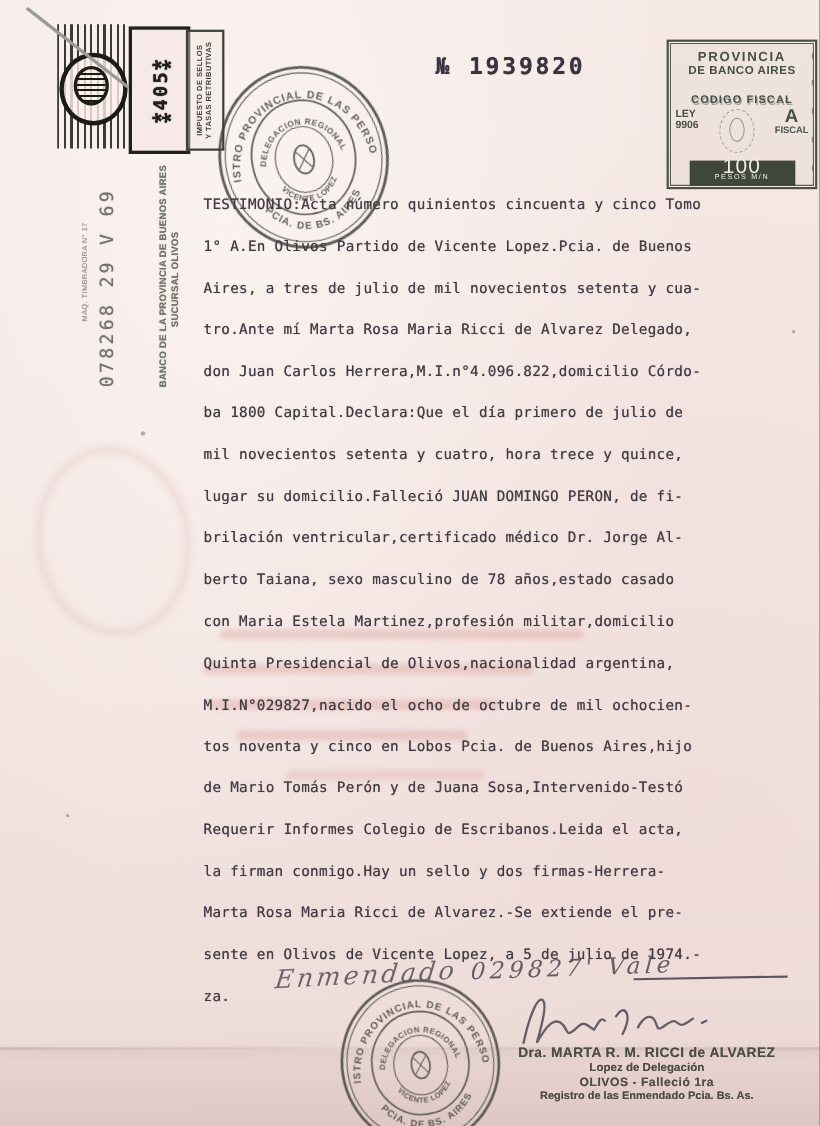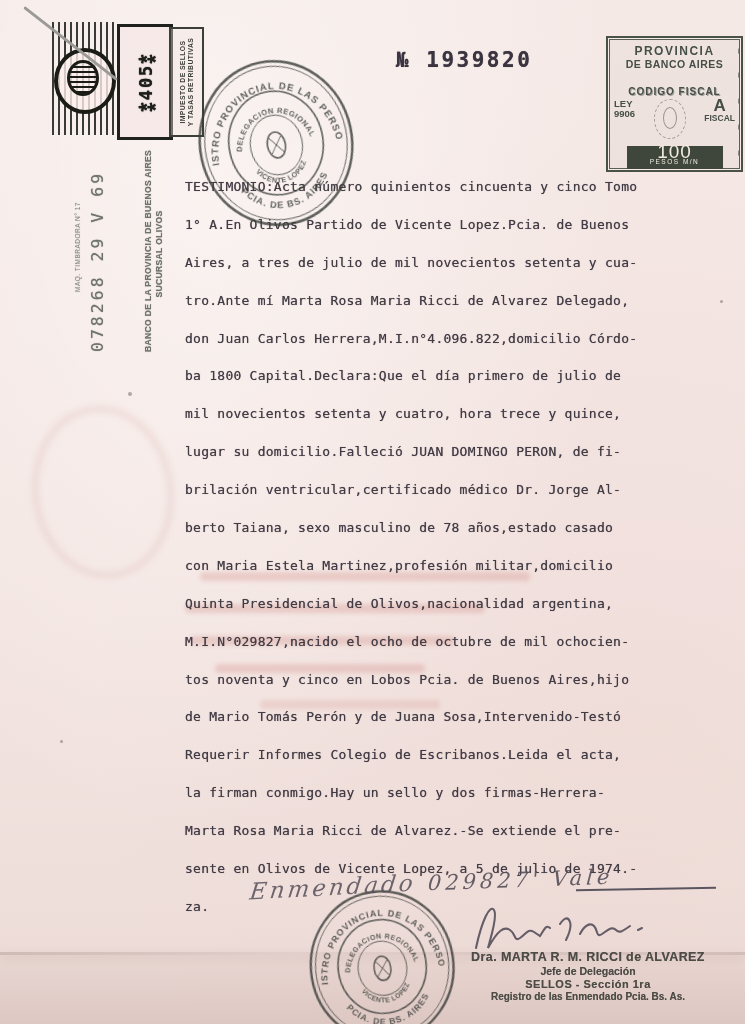--- a/index.html
+++ b/index.html
@@ -221,22 +221,22 @@
       <textPath href="#tp2d" startOffset="50%" text-anchor="middle">VICENTE LOPEZ</textPath>
     </text>
   </svg>
 
   <svg class="sig-svg" width="200" height="55" viewBox="0 0 200 55">
     <path d="M8,48 C14,20 22,4 26,10 C30,16 22,40 20,48 C30,30 36,26 42,30 C48,34 46,42 52,38 C58,34 60,28 66,32 L72,36 C76,30 78,24 82,28 M92,24 C96,18 100,16 102,22 C104,28 100,36 98,40 M112,34 C116,26 122,22 126,26 C130,30 128,38 134,34 C140,30 144,26 148,30 C152,34 156,30 162,26 M170,30 L174,28" fill="none" stroke="#4c4653" stroke-width="2.1" stroke-linecap="round" opacity=".85"></path>
   </svg>
 
   <div class="stamp-block">
     <div class="nm">Dra. MARTA R. M. RICCI de ALVAREZ</div>
-    <div class="t1">Jefe de Delegación</div>
-    <div class="t2">SELLOS  -  Sección 1ra</div>
+    <div class="t1">Lopez de Delegación</div>
+    <div class="t2">OLIVOS  -  Falleció 1ra</div>
     <div class="t3">Registro de las Enmendado Pcia. Bs. As.</div>
   </div>
 
   <div class="corner-shade"></div>
   <div class="speck" style="left:128px;top:392px;width:4px;height:4px"></div>
   <div class="speck" style="left:720px;top:300px;width:3px;height:3px"></div>
   <div class="speck" style="left:60px;top:740px;width:3px;height:3px"></div>
 </div>
 
 </body></html>

